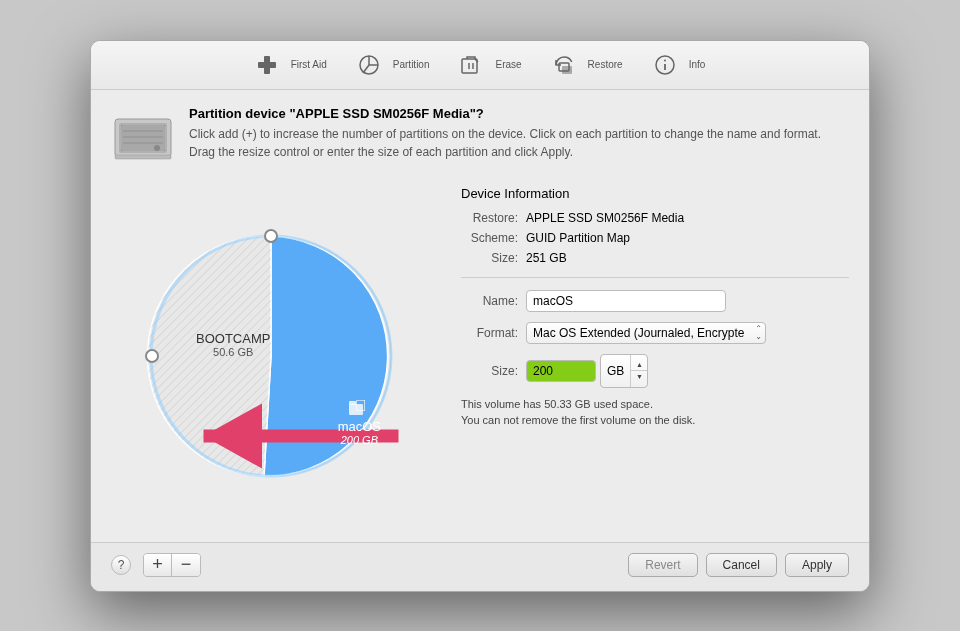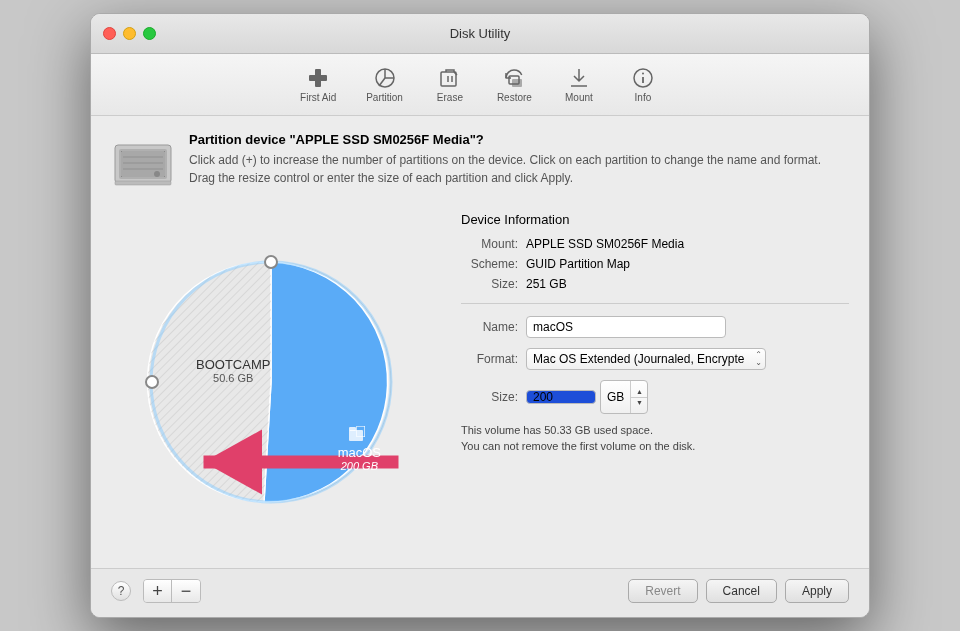--- a/index.html
+++ b/index.html
@@ -51,23 +51,22 @@
     .toolbar {
       background: linear-gradient(to bottom, #f5f5f5, #e8e8e8);
       border-bottom: 1px solid #ccc;
       display: flex;
       justify-content: center;
       gap: 10px;
       padding: 8px 0;
     }
     .toolbar-item {
       display: flex;
-      flex-direction: column;
-      align-items: center;
-      gap: 2px;
+      align-items: center;
+      gap: 12px;
       padding: 4px 10px;
       border-radius: 6px;
       cursor: pointer;
       min-width: 54px;
     }
     .toolbar-icon {
       width: 24px;
       height: 24px;
       display: flex;
       align-items: center;
@@ -242,26 +241,26 @@
       line-height: 1;
       text-align: center;
     }
     .size-row {
       display: flex;
       align-items: center;
       gap: 4px;
     }
     .size-input {
       width: 70px;
-      height: 14px;
+      height: 22px;
       border: 1px solid #bbb;
       border-radius: 4px;
       padding: 0 6px;
       font-size: 12px;
-      background: #1d4ed8;
+      background: #84cc16;
       outline: none;
     }
     .size-unit-select {
       display: flex;
       align-items: center;
       border: 1px solid #bbb;
       border-radius: 4px;
       background: linear-gradient(to bottom, #fff, #f0f0f0);
       height: 34px;
       overflow: hidden;
@@ -365,28 +364,20 @@
       background: linear-gradient(to bottom, #f5f5f5, #e0e0e0);
       color: #333;
       font-weight: 400;
     }
   </style>
 </head>
 <body>
 
 <div class="window">
 
-  <div class="titlebar">
-    <div class="traffic-lights">
-      <div class="traffic-light tl-close"></div>
-      <div class="traffic-light tl-min"></div>
-      <div class="traffic-light tl-max"></div>
-    </div>
-    <span class="title-text">Disk Utility</span>
-  </div>
 
   <div class="toolbar">
     <div class="toolbar-item">
       <div class="toolbar-icon">
         <svg width="24" height="24" viewBox="0 0 24 24" fill="none">
           <rect x="9" y="3" width="6" height="18" rx="1" fill="#666"></rect>
           <rect x="3" y="9" width="18" height="6" rx="1" fill="#666"></rect>
         </svg>
       </div>
       <span class="toolbar-label">First Aid</span>
@@ -416,29 +407,20 @@
     <div class="toolbar-item">
       <div class="toolbar-icon">
         <svg width="24" height="24" viewBox="0 0 24 24" fill="none">
           <path d="M4 12 C4 7.6 7.6 4 12 4 C15.5 4 18.5 6.1 19.7 9" stroke="#666" stroke-width="1.5" fill="none"></path>
           <path d="M4 7 L4 12 L9 12" stroke="#666" stroke-width="1.5" fill="none" stroke-linejoin="round"></path>
           <rect x="10" y="13" width="10" height="8" rx="1" fill="#666" opacity="0.5"></rect>
           <rect x="7" y="10" width="10" height="8" rx="1" fill="none" stroke="#666" stroke-width="1.5"></rect>
         </svg>
       </div>
       <span class="toolbar-label">Restore</span>
-    </div>
-    <div class="toolbar-item">
-      <div class="toolbar-icon">
-        <svg width="24" height="24" viewBox="0 0 24 24" fill="none">
-          <path d="M12 3 L12 15 M7 10 L12 15 L17 10" stroke="#666" stroke-width="1.5" fill="none" stroke-linejoin="round"></path>
-          <line x1="4" y1="20" x2="20" y2="20" stroke="#666" stroke-width="1.5"></line>
-        </svg>
-      </div>
-      <span class="toolbar-label">Mount</span>
     </div>
     <div class="toolbar-item">
       <div class="toolbar-icon">
         <svg width="24" height="24" viewBox="0 0 24 24" fill="none">
           <circle cx="12" cy="12" r="9" stroke="#666" stroke-width="1.5" fill="none"></circle>
           <line x1="12" y1="11" x2="12" y2="17" stroke="#666" stroke-width="1.8"></line>
           <circle cx="12" cy="7.5" r="1" fill="#666"></circle>
         </svg>
       </div>
       <span class="toolbar-label">Info</span>
@@ -521,21 +503,21 @@
             <div class="label-size" style="color:white;font-style:italic;">200 GB</div>
           </div>
         </div>
       </div>
 
       <div class="right-panel">
 
         <div class="section-title">Device Information</div>
 
         <div class="info-row">
-          <span class="info-label">Mount:</span>
+          <span class="info-label">Restore:</span>
           <span class="info-value">APPLE SSD SM0256F Media</span>
         </div>
         <div class="info-row">
           <span class="info-label">Scheme:</span>
           <span class="info-value">GUID Partition Map</span>
         </div>
         <div class="info-row">
           <span class="info-label">Size:</span>
           <span class="info-value">251 GB</span>
         </div>

